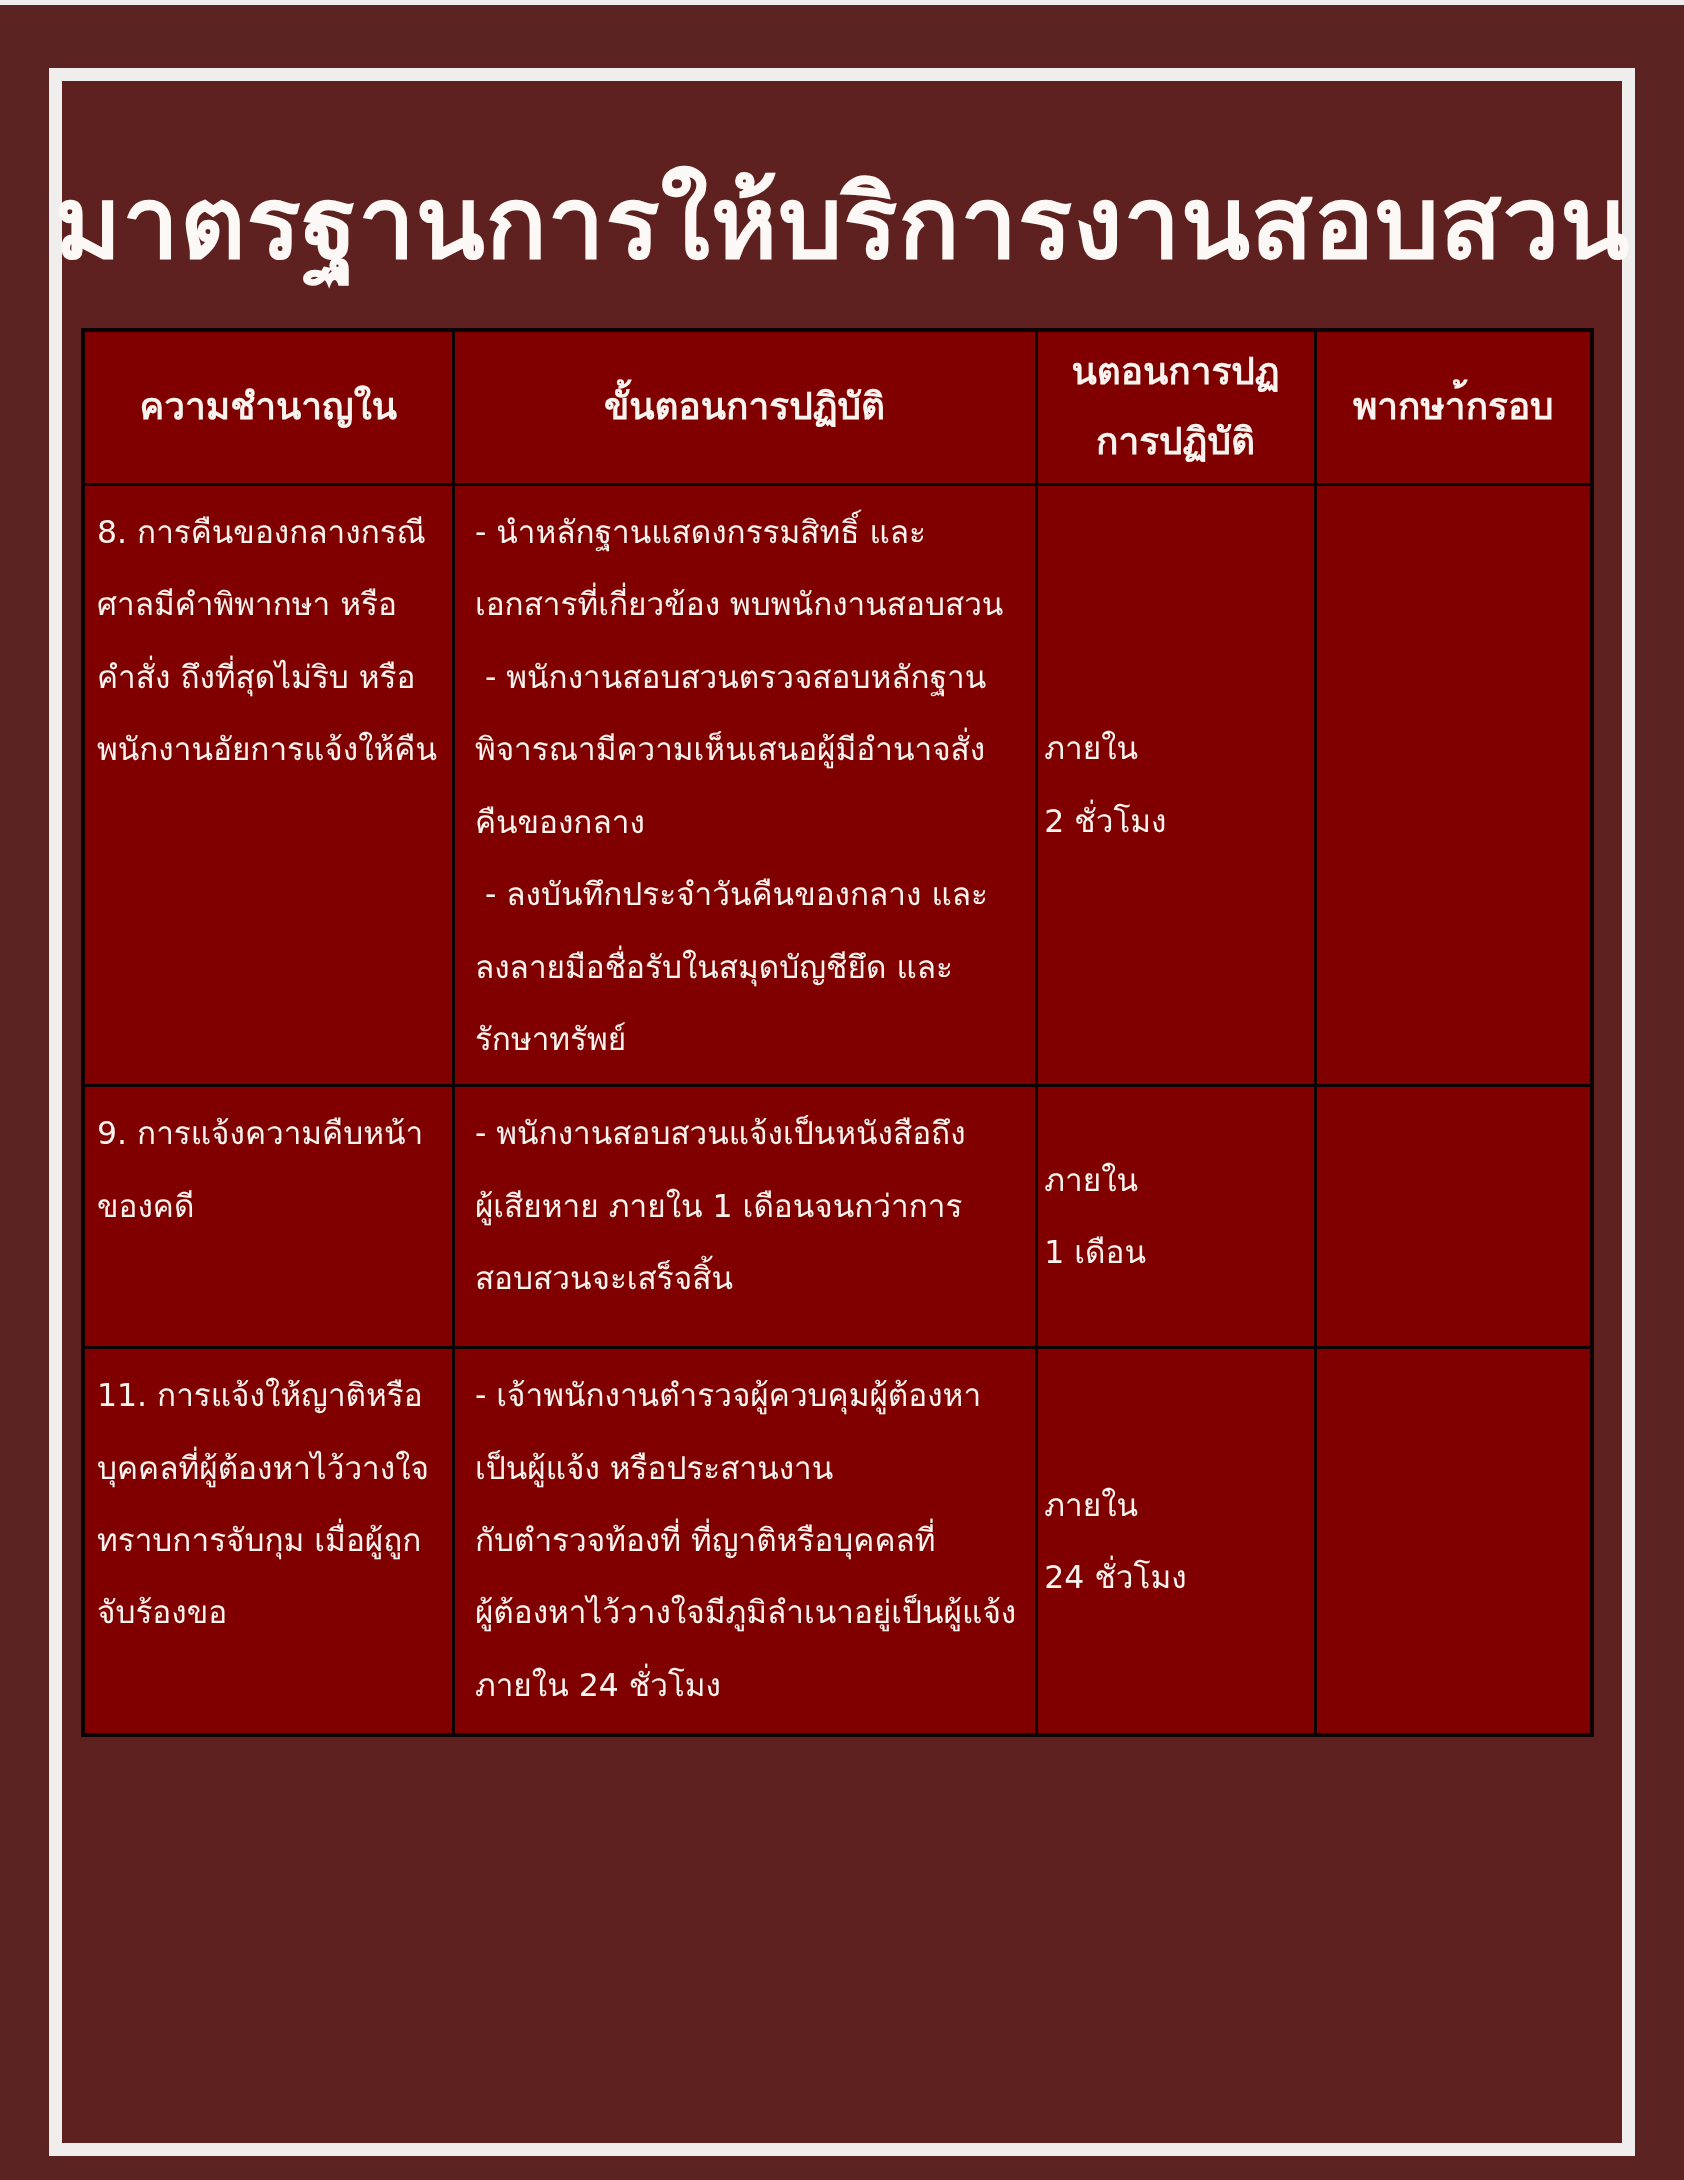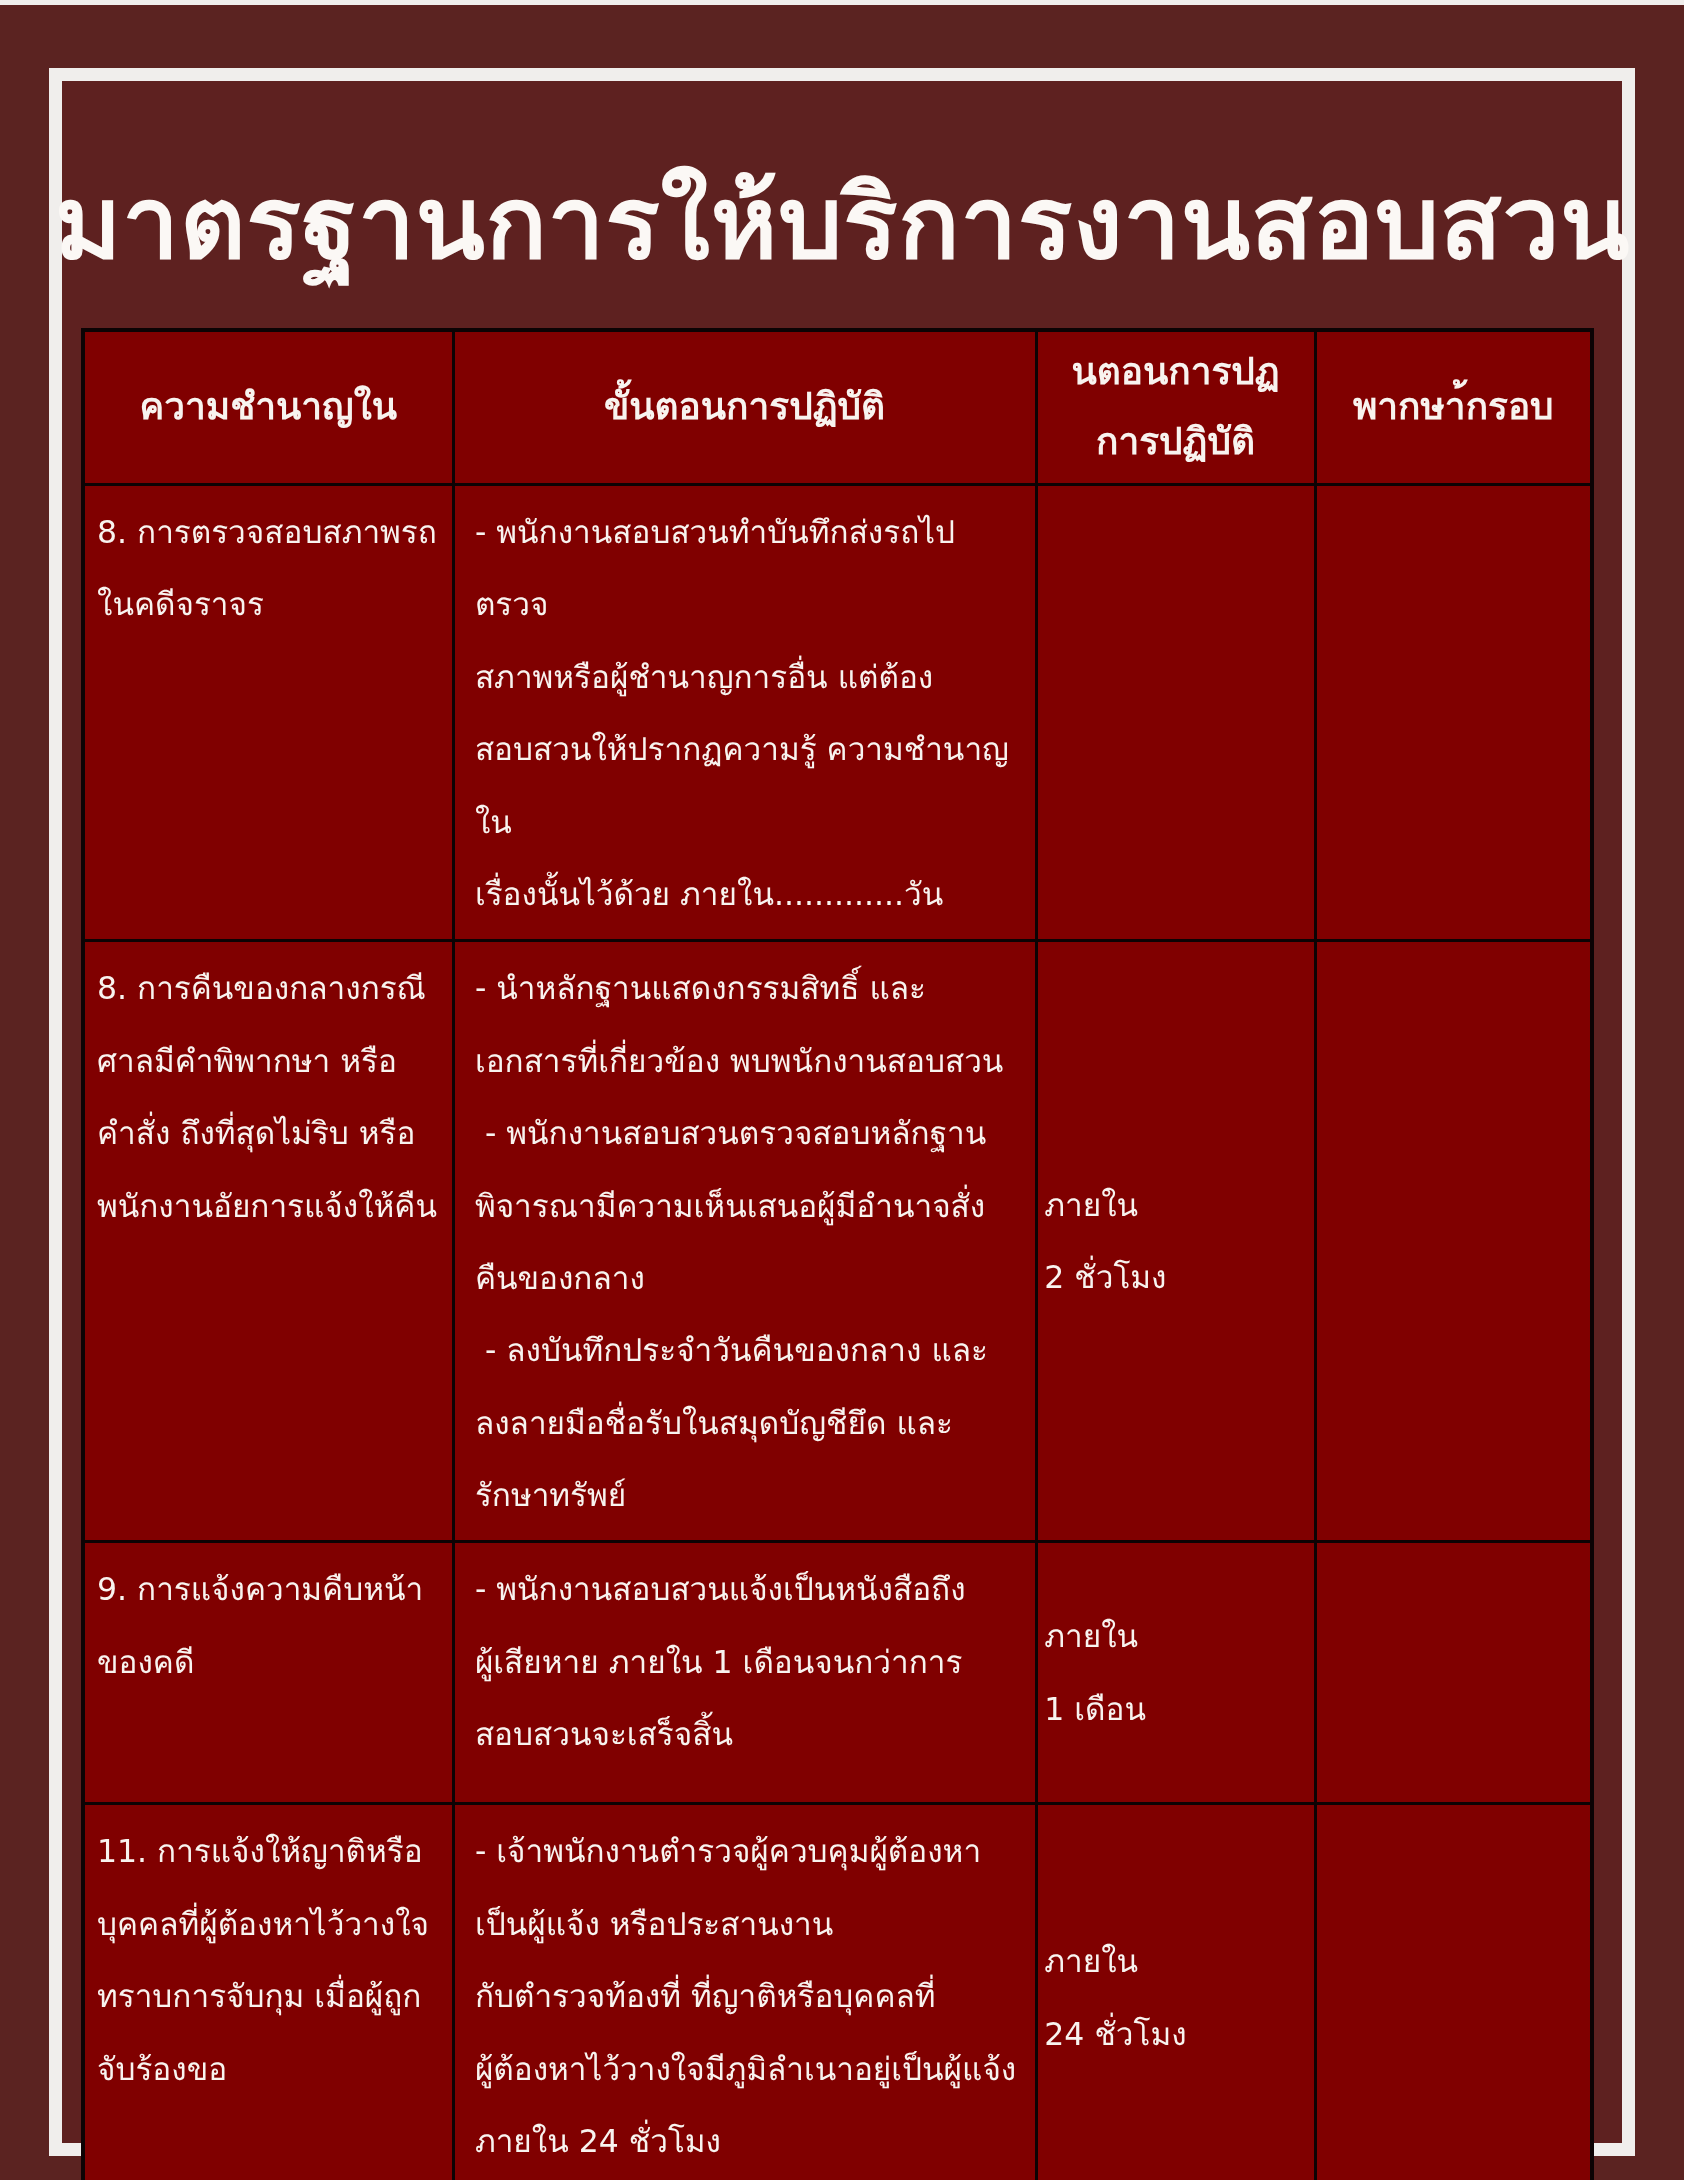--- a/index.html
+++ b/index.html
@@ -96,30 +96,20 @@
   </colgroup>
   <tbody>
     <tr class="hdr-row">
       <th class="hdr">ความชำนาญใน</th>
       <th class="hdr">ขั้นตอนการปฏิบัติ</th>
       <th class="hdr">นตอนการปฏ
 การปฏิบัติ</th>
       <th class="hdr">พากษา้กรอบ</th>
     </tr>
 
-    <tr class="r0">
-      <td class="cell-type">8. การตรวจสอบสภาพรถ
-ในคดีจราจร</td>
-      <td class="cell-proc">- พนักงานสอบสวนทำบันทึกส่งรถไปตรวจ
-สภาพหรือผู้ชำนาญการอื่น แต่ต้อง
-สอบสวนให้ปรากฏความรู้ ความชำนาญใน
-เรื่องนั้นไว้ด้วย ภายใน.............วัน</td>
-      <td class="cell-dur"></td>
-      <td class="cell-frame"></td>
-    </tr>
 
     <tr class="r1">
       <td class="cell-type">8. การคืนของกลางกรณี
 ศาลมีคำพิพากษา หรือ
 คำสั่ง ถึงที่สุดไม่ริบ หรือ
 พนักงานอัยการแจ้งให้คืน</td>
       <td class="cell-proc">- นำหลักฐานแสดงกรรมสิทธิ์ และ
 เอกสารที่เกี่ยวข้อง พบพนักงานสอบสวน
 &nbsp;- พนักงานสอบสวนตรวจสอบหลักฐาน
 พิจารณามีความเห็นเสนอผู้มีอำนาจสั่ง

